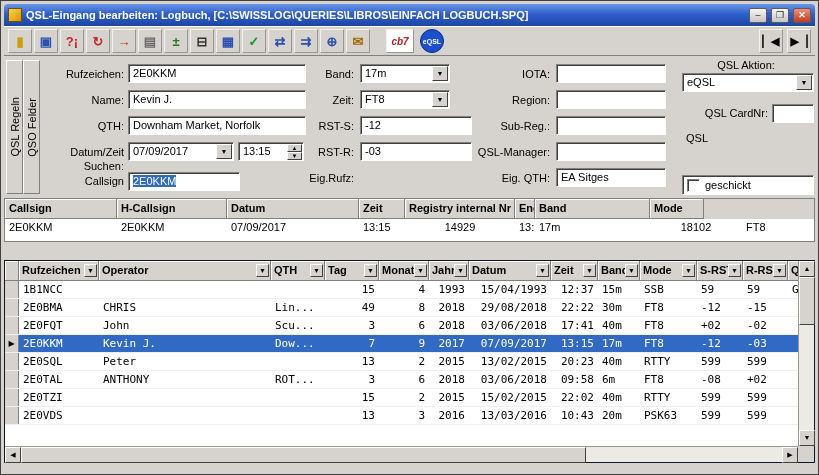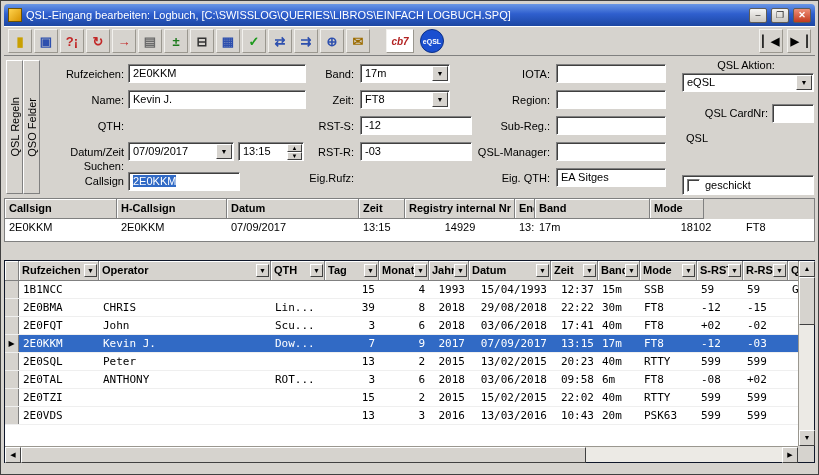--- a/index.html
+++ b/index.html
@@ -9,21 +9,21 @@
   .window { position:relative; width:819px; height:475px; background:#d6d3ce;
             border:1px solid #404040; padding:3px; overflow:hidden;
             display:flex; flex-direction:column; }
 
   
   .titlebar { height:22px; flex:0 0 22px; display:flex; align-items:center; gap:4px;
               padding:0 4px; border-radius:4px 4px 0 0;
               background:linear-gradient(180deg,#6a97e6 0%, #2f5fce 45%, #1c46a2 100%); }
   .title-icon { width:14px; height:14px; flex:0 0 14px;
                 background:linear-gradient(135deg,#ffd34d,#d89300); border:1px solid #6e5200; }
-  .title-text { flex:1; color:#fff; font-weight:normal; white-space:nowrap; overflow:hidden; }
+  .title-text { flex:1; color:#fff; font-weight:bold; white-space:nowrap; overflow:hidden; }
   .wctl { width:18px; height:15px; flex:0 0 18px; display:flex; align-items:center; justify-content:center;
           font-size:9px; color:#222; background:linear-gradient(#f7f6f4,#c9c6c0);
           border:1px solid #5f5c56; border-radius:2px; cursor:default; }
   .wctl.close { background:linear-gradient(#ef9078,#c23a1d); color:#fff; font-weight:bold; }
 
   
   .toolbar { height:30px; flex:0 0 30px; display:flex; align-items:center; gap:2px; padding:2px 4px;
              border-top:1px solid #fff; border-bottom:1px solid #808080; }
   .tb-group { display:flex; gap:2px; }
   .tool-btn { width:24px; height:24px; display:flex; align-items:center; justify-content:center;
@@ -156,20 +156,21 @@
         <span>QSO Felder</span>
       </div>
 
     <div class="fl" style="left:30px;top:12px;width:90px">Rufzeichen:</div>
     <div class="fd" style="left:124px;top:8px;width:178px"><span>2E0KKM</span></div>
 
     <div class="fl" style="left:30px;top:38px;width:90px">Name:</div>
     <div class="fd" style="left:124px;top:34px;width:178px"><span>Kevin J.</span></div>
 
     <div class="fl" style="left:30px;top:64px;width:90px">QTH:</div>
+    <div class="fd" style="left:124px;top:60px;width:178px"><span>Downham Market, Norfolk</span></div>
 
     <div class="fl" style="left:30px;top:90px;width:90px">Datum/Zeit</div>
     <div class="fd" style="left:124px;top:86px;width:106px">
       <span>07/09/2017</span>
       <span class="combo-arrow">▼</span>
     </div>
     <div class="fd" style="left:234px;top:86px;width:66px">
       <span>13:15</span>
       <span class="spin">
         <div>▲</div>
@@ -291,21 +292,21 @@
             <div class="gc lg-c9">SSB</div>
             <div class="gc lg-c10">59</div>
             <div class="gc lg-c11">59</div>
             <div class="gc lg-c12">G0</div>
           </div>
           <div class="lrow">
             <div class="gc lg-gutter"></div>
             <div class="gc lg-c0">2E0BMA</div>
             <div class="gc lg-c1">CHRIS</div>
             <div class="gc lg-c2">Lin...</div>
-            <div class="gc lg-c3">39</div>
+            <div class="gc lg-c3">49</div>
             <div class="gc lg-c4">8</div>
             <div class="gc lg-c5">2018</div>
             <div class="gc lg-c6">29/08/2018</div>
             <div class="gc lg-c7">22:22</div>
             <div class="gc lg-c8">30m</div>
             <div class="gc lg-c9">FT8</div>
             <div class="gc lg-c10">-12</div>
             <div class="gc lg-c11">-15</div>
             <div class="gc lg-c12"></div>
           </div>

